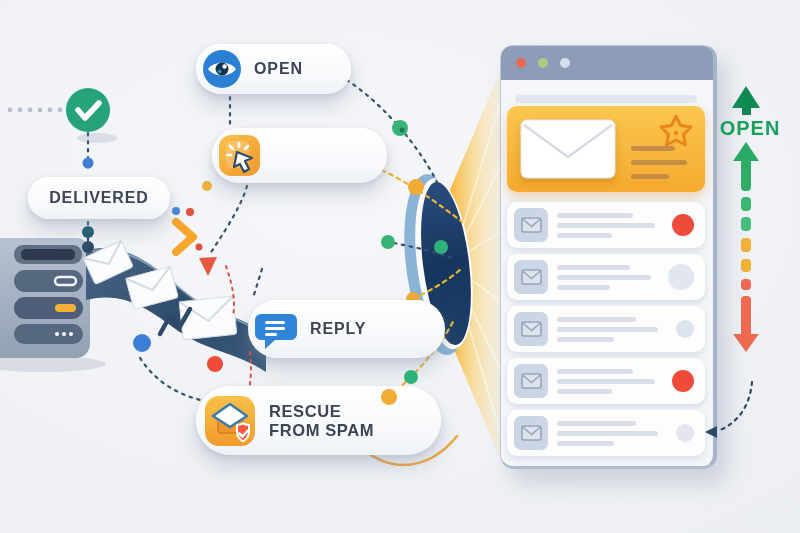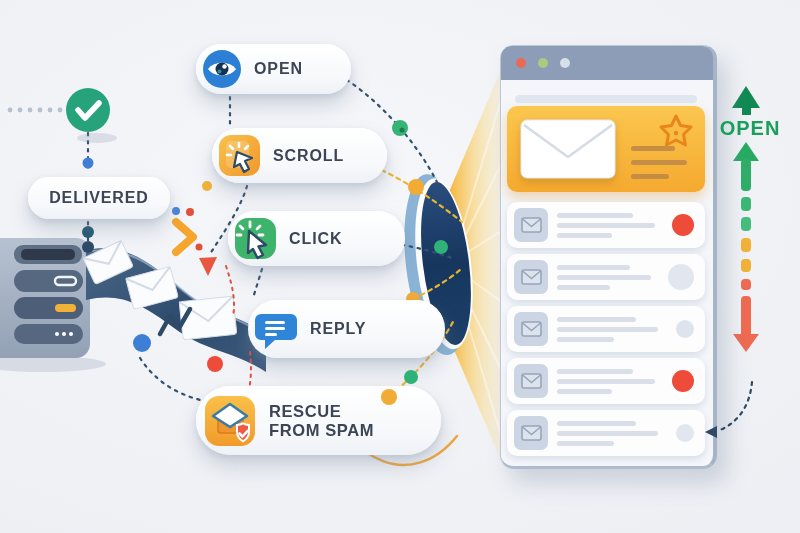--- a/index.html
+++ b/index.html
@@ -359,39 +359,22 @@
         <rect x="7" y="6" width="23" height="27" rx="5" fill="#fff" opacity=".18"></rect>
         <g stroke="#fff" stroke-width="2.6" stroke-linecap="round">
           <line x1="14" y1="14" x2="11" y2="11"></line>
             <line x1="20" y1="12" x2="20" y2="8"></line>
           <line x1="26" y1="14" x2="29" y2="11"></line>
             <line x1="12" y1="20" x2="8" y2="20"></line>
         </g>
         <path d="M18 17 L33 23 L26 26 L30 34 L25 37 L21 29 L15 32 Z" fill="#fff" stroke="#2e4a66" stroke-width="2.2" stroke-linejoin="round"></path>
       </svg>
     </span>
-    <span class="plabel">SCROLL</span>
-  </div>
-
-  <div class="pill pill-click">
-    <span class="picon">
-      <svg width="41" height="41" viewBox="0 0 41 41">
-        <rect x="0" y="0" width="41" height="41" rx="13" fill="#3eb36c"></rect>
-        <g stroke="#fff" stroke-width="2.8" stroke-linecap="round">
-          <line x1="15" y1="9" x2="15" y2="4"></line>
-            <line x1="8" y1="11" x2="5" y2="8"></line>
-          <line x1="6" y1="17" x2="2" y2="17"></line>
-            <line x1="22" y1="11" x2="25" y2="8"></line>
-          <line x1="24" y1="17" x2="28" y2="17"></line>
-        </g>
-        <path d="M14 13 L31 27 L23.5 28.5 L28 37 L22.5 40 L18 31 L13 35 Z" fill="#fff" stroke="#2e4a66" stroke-width="2.4" stroke-linejoin="round"></path>
-      </svg>
-    </span>
-    <span class="plabel">CLICK</span>
-  </div>
+  </div>
+
 
   <div class="pill pill-rescue">
     <span class="picon">
       <svg width="50" height="50" viewBox="0 0 50 50">
         <defs>
             <linearGradient id="rg" x1="0" y1="0" x2="0" y2="1">
           <stop offset="0" stop-color="#fac04a"></stop>
               <stop offset="1" stop-color="#f09b2b"></stop>
             </linearGradient>
           </defs>

